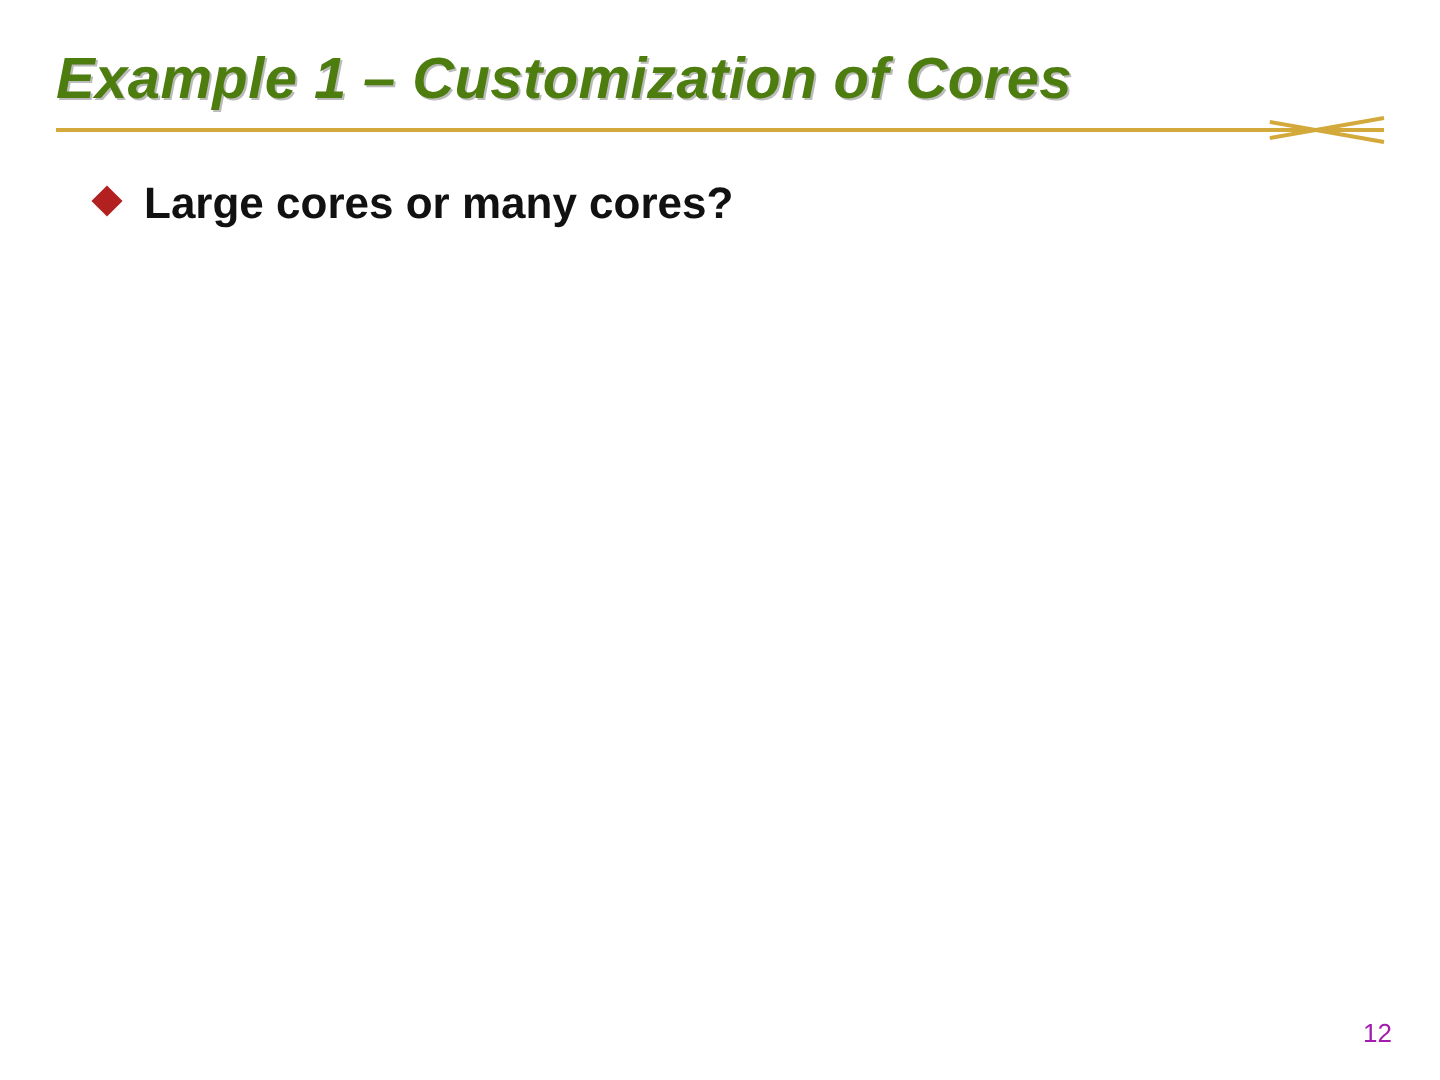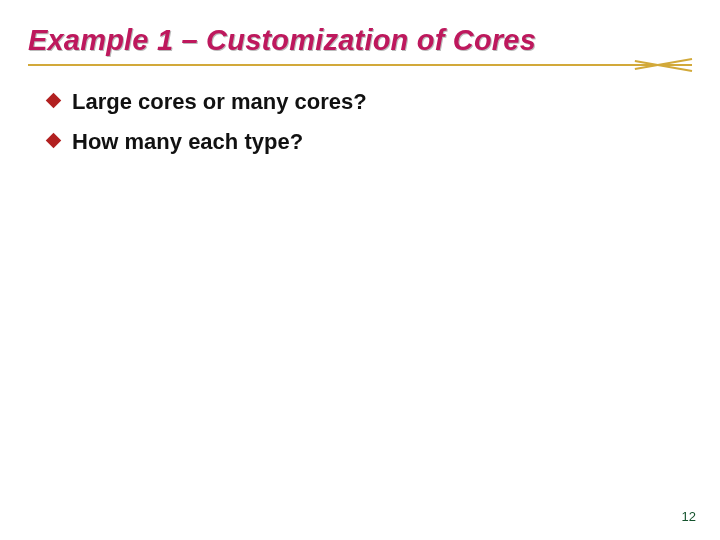--- a/index.html
+++ b/index.html
@@ -7,21 +7,21 @@
   .slide {
     position: relative;
     width: 720px;
     height: 540px;
     padding: 24px 28px 0 28px;
   }
   .title {
     font-size: 29px;
     font-weight: bold;
     font-style: italic;
-    color: #be185d;
+    color: #4d7c0f;
     text-shadow: 1px 1px 0 #bbb;
     letter-spacing: 0.2px;
     margin-bottom: 4px;
   }
   .rule-wrap {
     position: relative;
     height: 14px;
     margin-bottom: 14px;
   }
   .rule-line {
@@ -64,21 +64,21 @@
     width: 11px;
     height: 11px;
     background: #b22020;
     transform: rotate(45deg);
   }
   .pagenum {
     position: absolute;
     right: 24px;
     bottom: 16px;
     font-size: 13px;
-    color: #14532d;
+    color: #a21caf;
   }
 </style>
 </head>
 <body>
 
 <div class="slide">
 
   <div class="title">Example 1 – Customization of Cores</div>
 
   <div class="rule-wrap">
@@ -87,21 +87,17 @@
       <div class="wedge-top"></div>
       <div class="wedge-bottom"></div>
     </div>
   </div>
 
   <ul class="bullets">
     <li>
       <span class="diamond"></span>
       <span>Large cores or many cores?</span>
     </li>
-    <li>
-      <span class="diamond"></span>
-      <span>How many each type?</span>
-    </li>
   </ul>
 
   <div class="pagenum">12</div>
 
 </div>
 
 </body></html>

